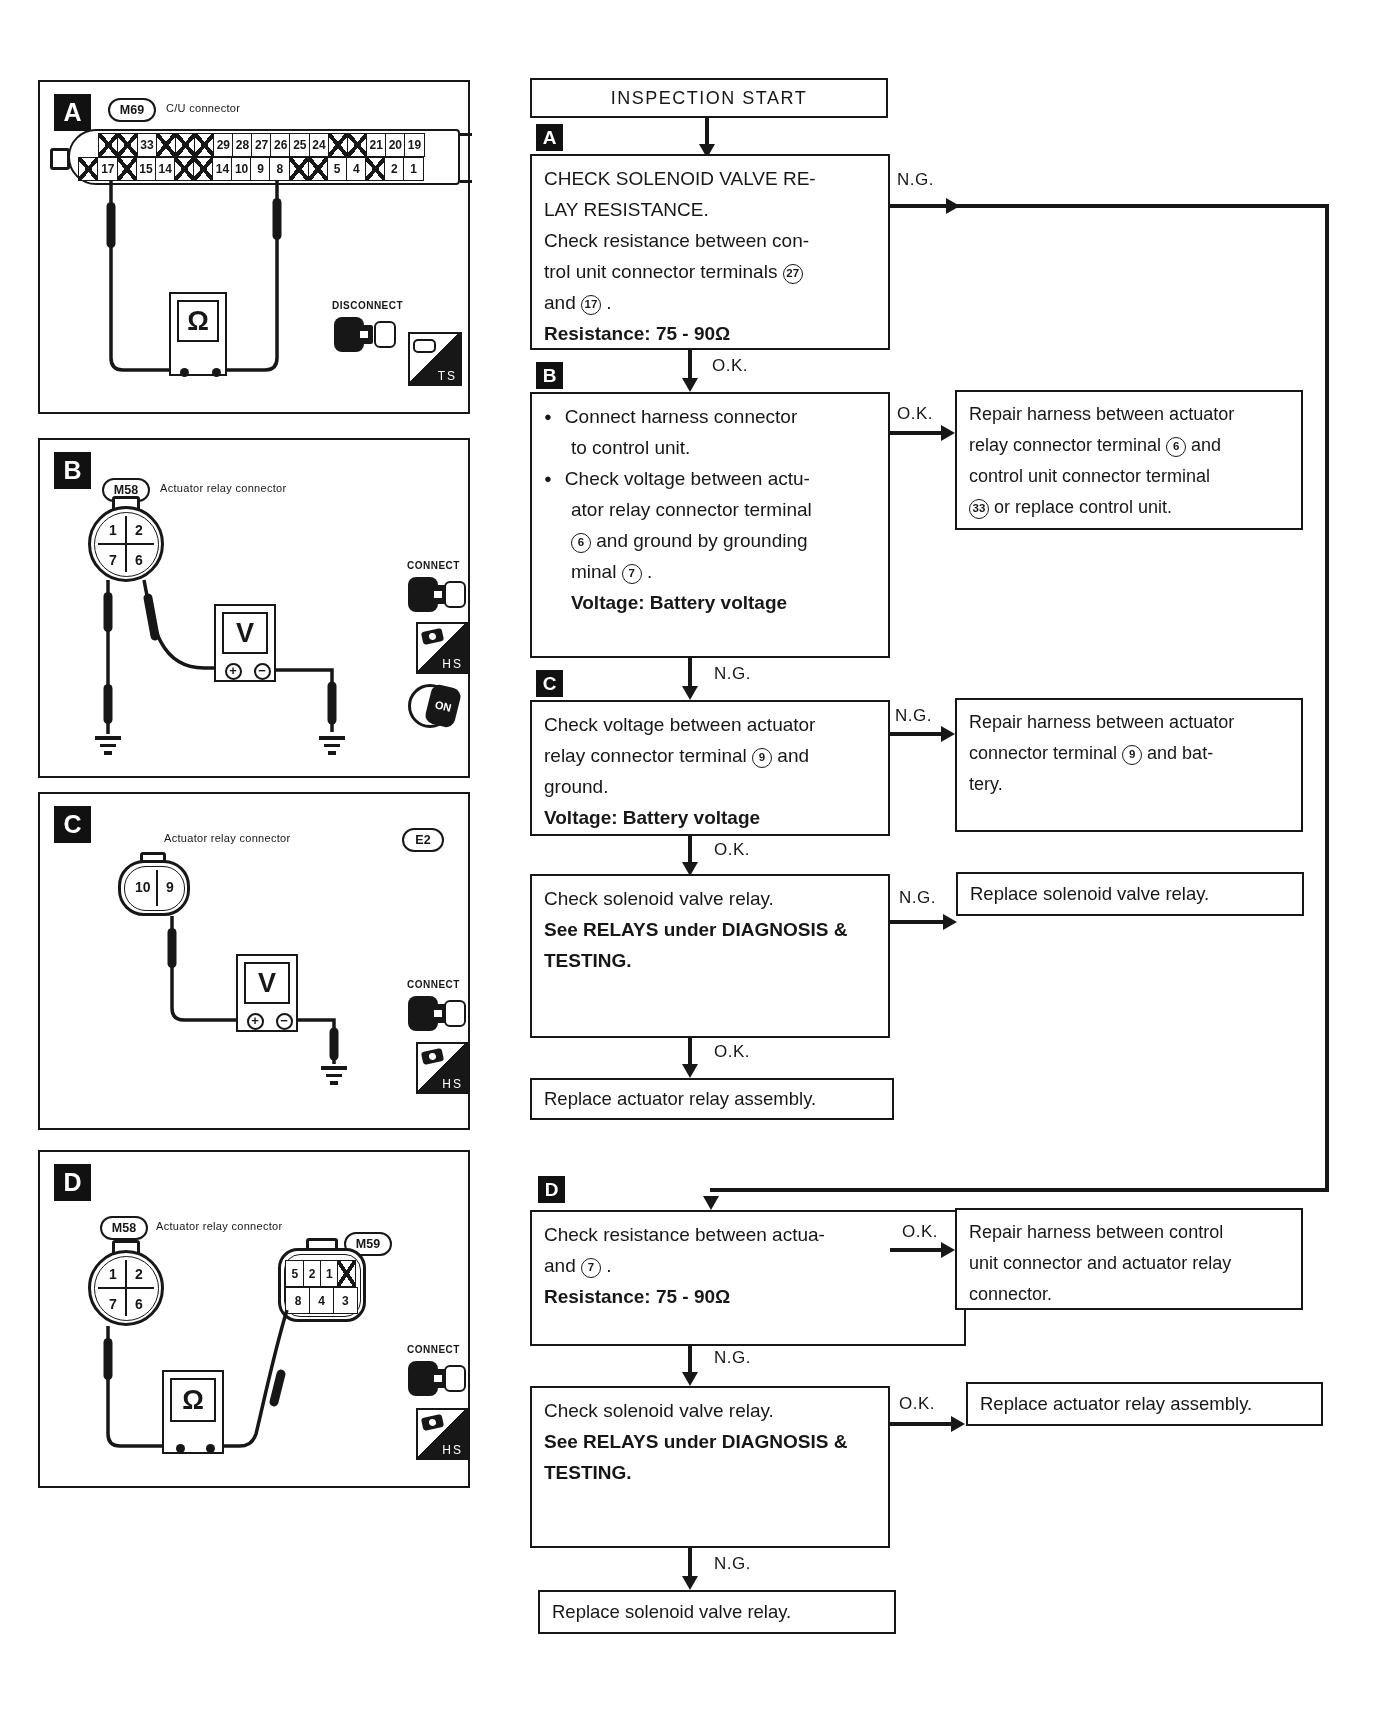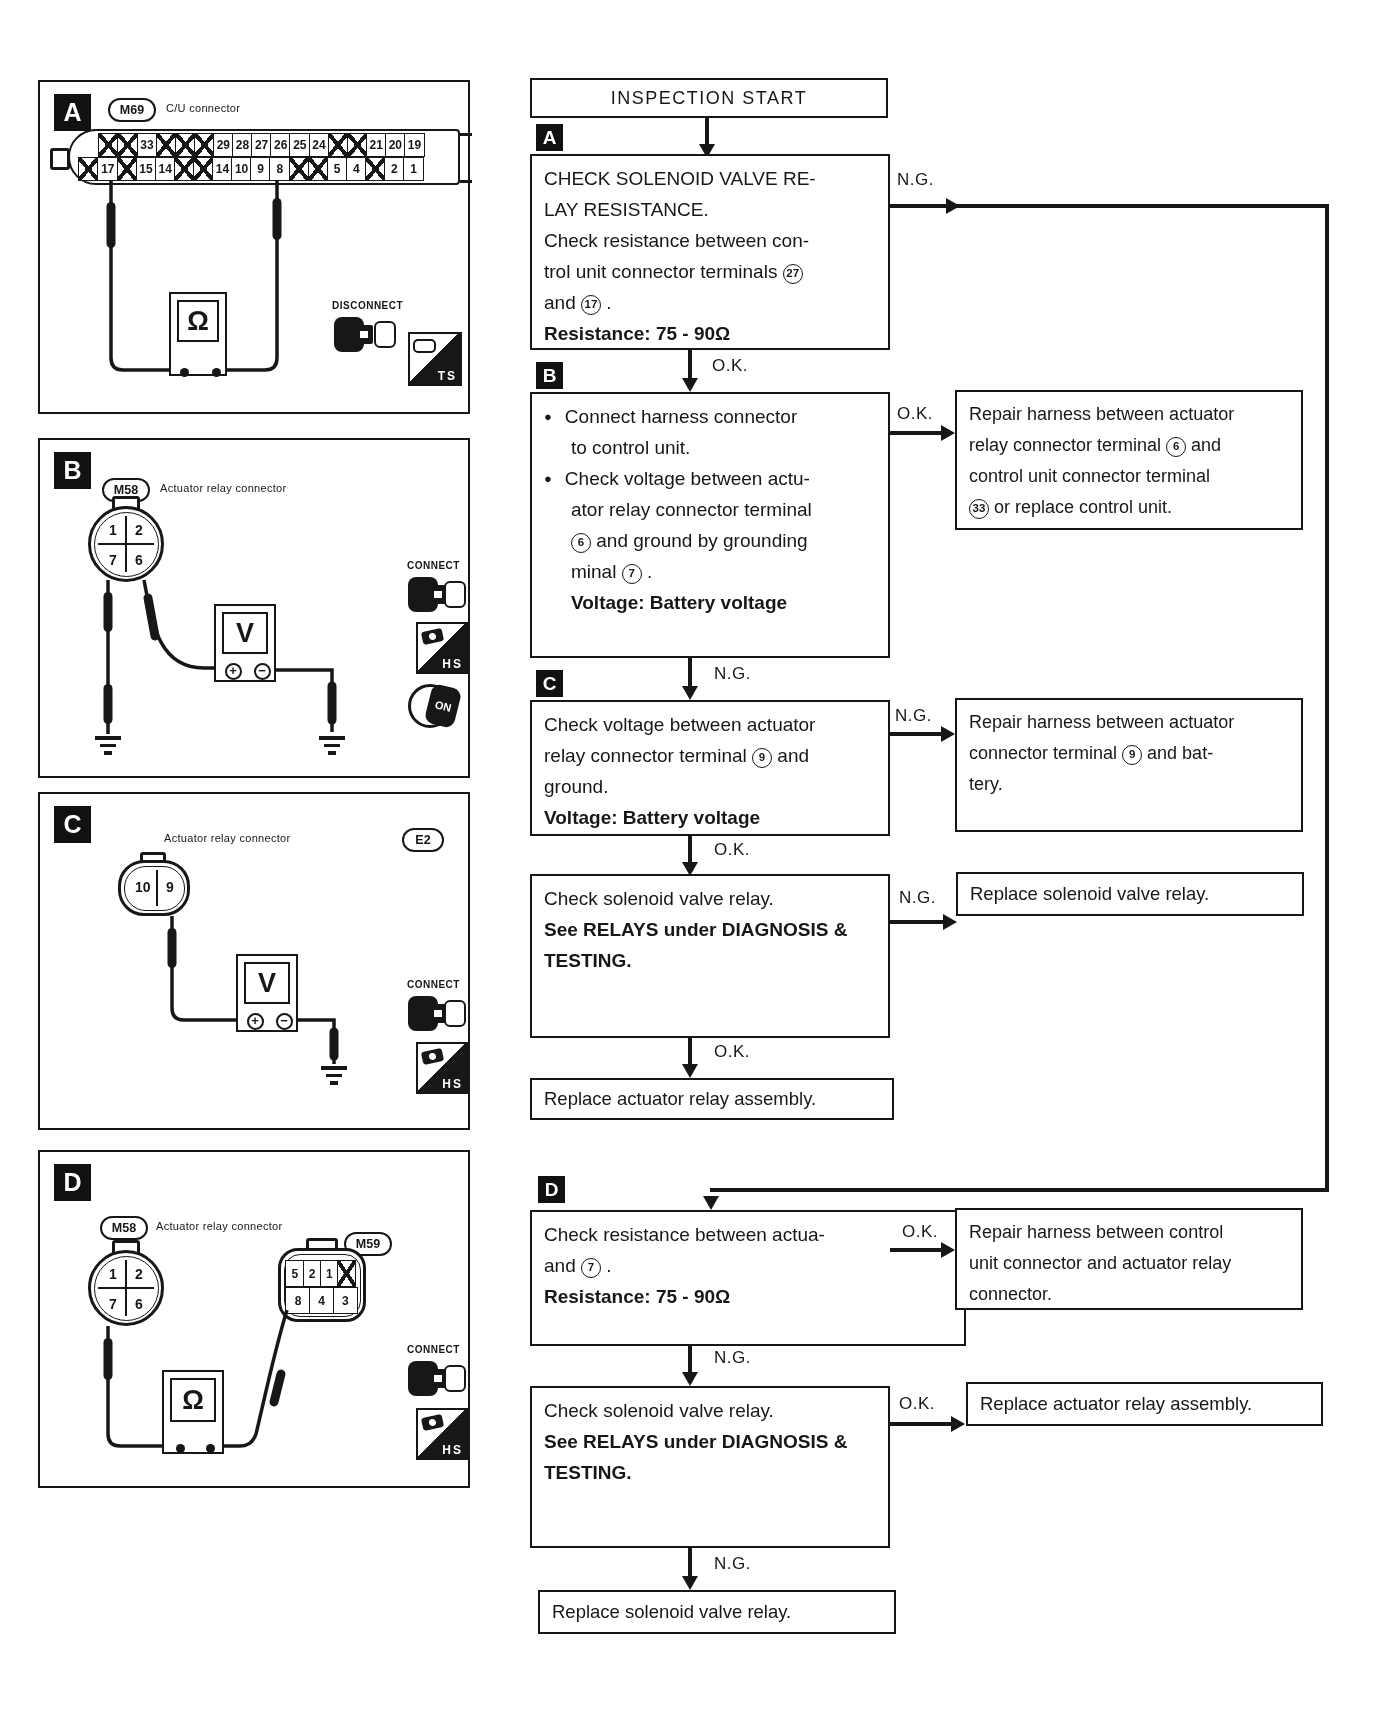--- a/index.html
+++ b/index.html
@@ -39,21 +39,21 @@
   .ctab{position:absolute;border:3px solid #171717;background:#fff}
   .rconn{position:absolute;border:3px solid #171717;border-radius:20px;background:#fff}
   .rconn .inner{position:absolute;inset:2.5px;border:1.5px solid #171717;border-radius:16px}
   
   .meter{position:absolute;border:2.5px solid #171717;background:#fff}
   .meter .disp{position:absolute;border:2.5px solid #171717;display:flex;align-items:center;justify-content:center;font-size:27px;font-weight:bold;background:#fff}
   .term{position:absolute;width:17px;height:17px;border:2px solid #171717;border-radius:50%;font-size:13px;line-height:12px;text-align:center;font-weight:bold;background:#fff}
   .dot{position:absolute;width:9px;height:9px;background:#171717;border-radius:50%}
   
   .diag{position:absolute;border:2px solid #171717;background:linear-gradient(135deg,#fff 0 48%,#171717 48% 100%)}
-  .diag .txt{position:absolute;right:3px;bottom:1px;color:#fff;font-size:12px;font-weight:bold;letter-spacing:2px}
+  .diag .txt{position:absolute;right:3px;bottom:1px;color:#fff;font-size:12px;font-weight:normal;letter-spacing:2px}
   .diag .cam{position:absolute;left:4px;top:6px;width:21px;height:13px;background:#171717;border-radius:3px;transform:rotate(-12deg)}
   .diag .cam::after{content:"";position:absolute;left:7px;top:3px;width:7px;height:7px;background:#fff;border-radius:50%}
   .diag .tool{position:absolute;left:3px;top:5px;width:23px;height:14px;border:2.5px solid #171717;border-radius:5px;background:#fff}
   .iconlbl{position:absolute;font-size:10px;font-weight:bold;letter-spacing:.5px}
   .plug{position:absolute}
   .plug .p1{position:absolute;left:0;top:3px;width:30px;height:35px;background:#171717;border-radius:8px}
   .plug .p1::after{content:"";position:absolute;right:-9px;top:8px;width:14px;height:19px;background:#171717;border-radius:2px}
   .plug .p1::before{content:"";position:absolute;right:-4px;top:14px;width:8px;height:7px;background:#fff;z-index:2}
   .plug .p2{position:absolute;left:36px;top:7px;width:22px;height:27px;border:2.5px solid #171717;border-radius:6px;background:#fff}
   .plug.dis .p2{left:40px}

